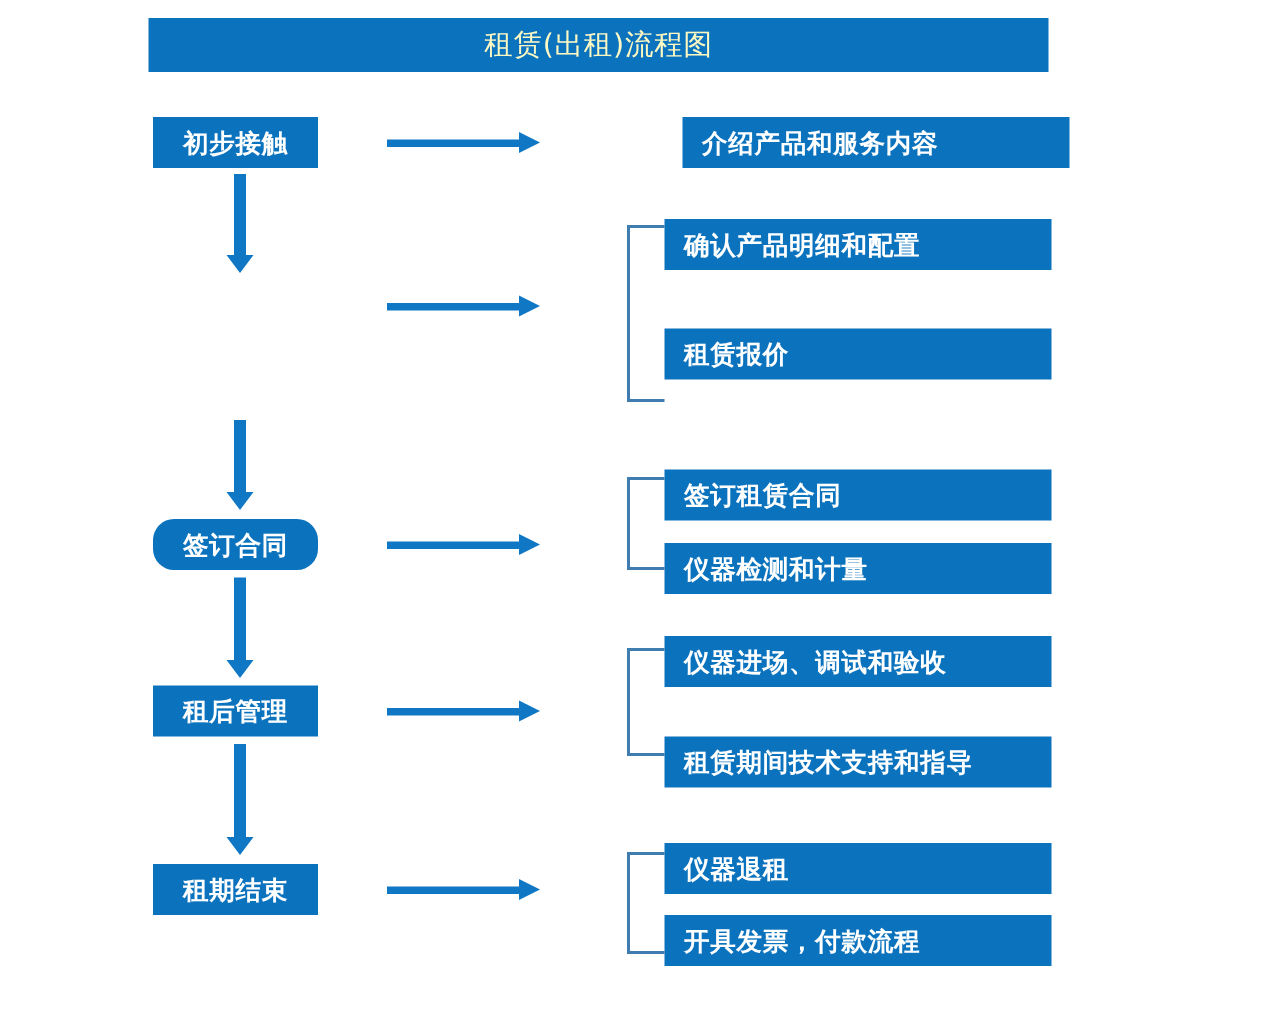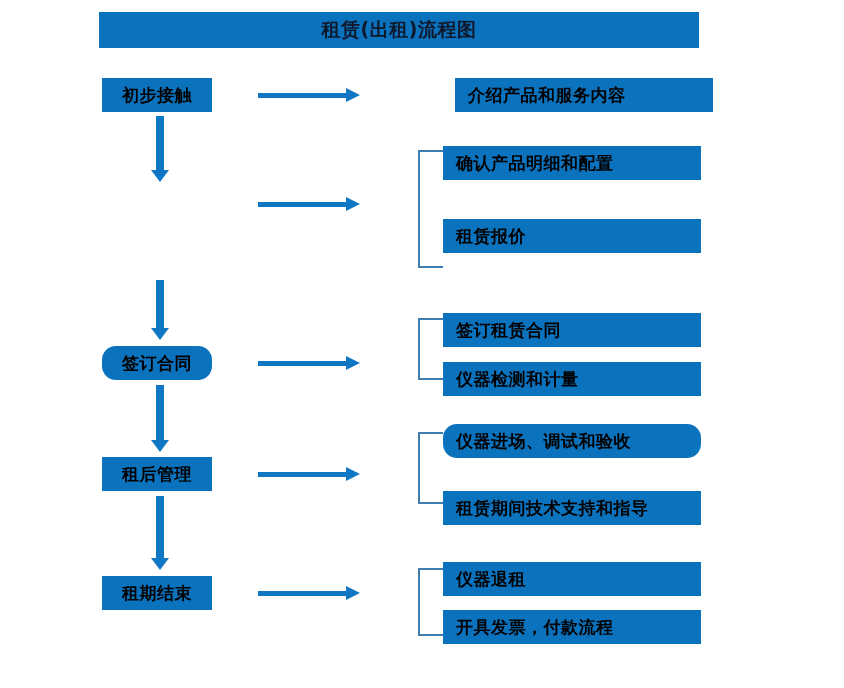--- a/index.html
+++ b/index.html
@@ -20,35 +20,35 @@
   }
 
   
   .title-banner {
     position: absolute;
     left: 99px;
     top: 12px;
     width: 600px;
     height: 36px;
     background: #0b72bd;
-    color: #0f172a;
+    color: #fef9c3;
     display: flex;
     align-items: center;
     justify-content: center;
     font-size: 19px;
-    font-weight: bold;
+    font-weight: normal;
     letter-spacing: 0.5px;
     box-sizing: border-box;
   }
 
   
   .box {
     position: absolute;
     background: #0b72bd;
-    color: #000000;
+    color: #ffffff;
     display: flex;
     align-items: center;
     font-size: 17px;
     font-weight: bold;
     box-sizing: border-box;
     letter-spacing: 0.5px;
     white-space: nowrap;
   }
   .box.stage {
     width: 110px;
@@ -199,21 +199,21 @@
 
   <div class="box detail" style="top:134px;margin-top:12px;">确认产品明细和配置</div>
 
   <div class="box detail" style="top:187px;margin-top:32px;">租赁报价</div>
 
 
   <div class="box detail" style="top:313px;">签订租赁合同</div>
 
   <div class="box detail" style="top:362px;">仪器检测和计量</div>
 
-  <div class="box detail" style="top:424px;border-radius:14px;">仪器进场、调试和验收</div>
+  <div class="box detail" style="top:424px;">仪器进场、调试和验收</div>
 
   <div class="box detail" style="top:491px;">租赁期间技术支持和指导</div>
 
   <div class="box detail" style="top:562px;">仪器退租</div>
 
   <div class="box detail" style="top:610px;">开具发票，付款流程</div>
 
 </div>
 
 </body></html>

